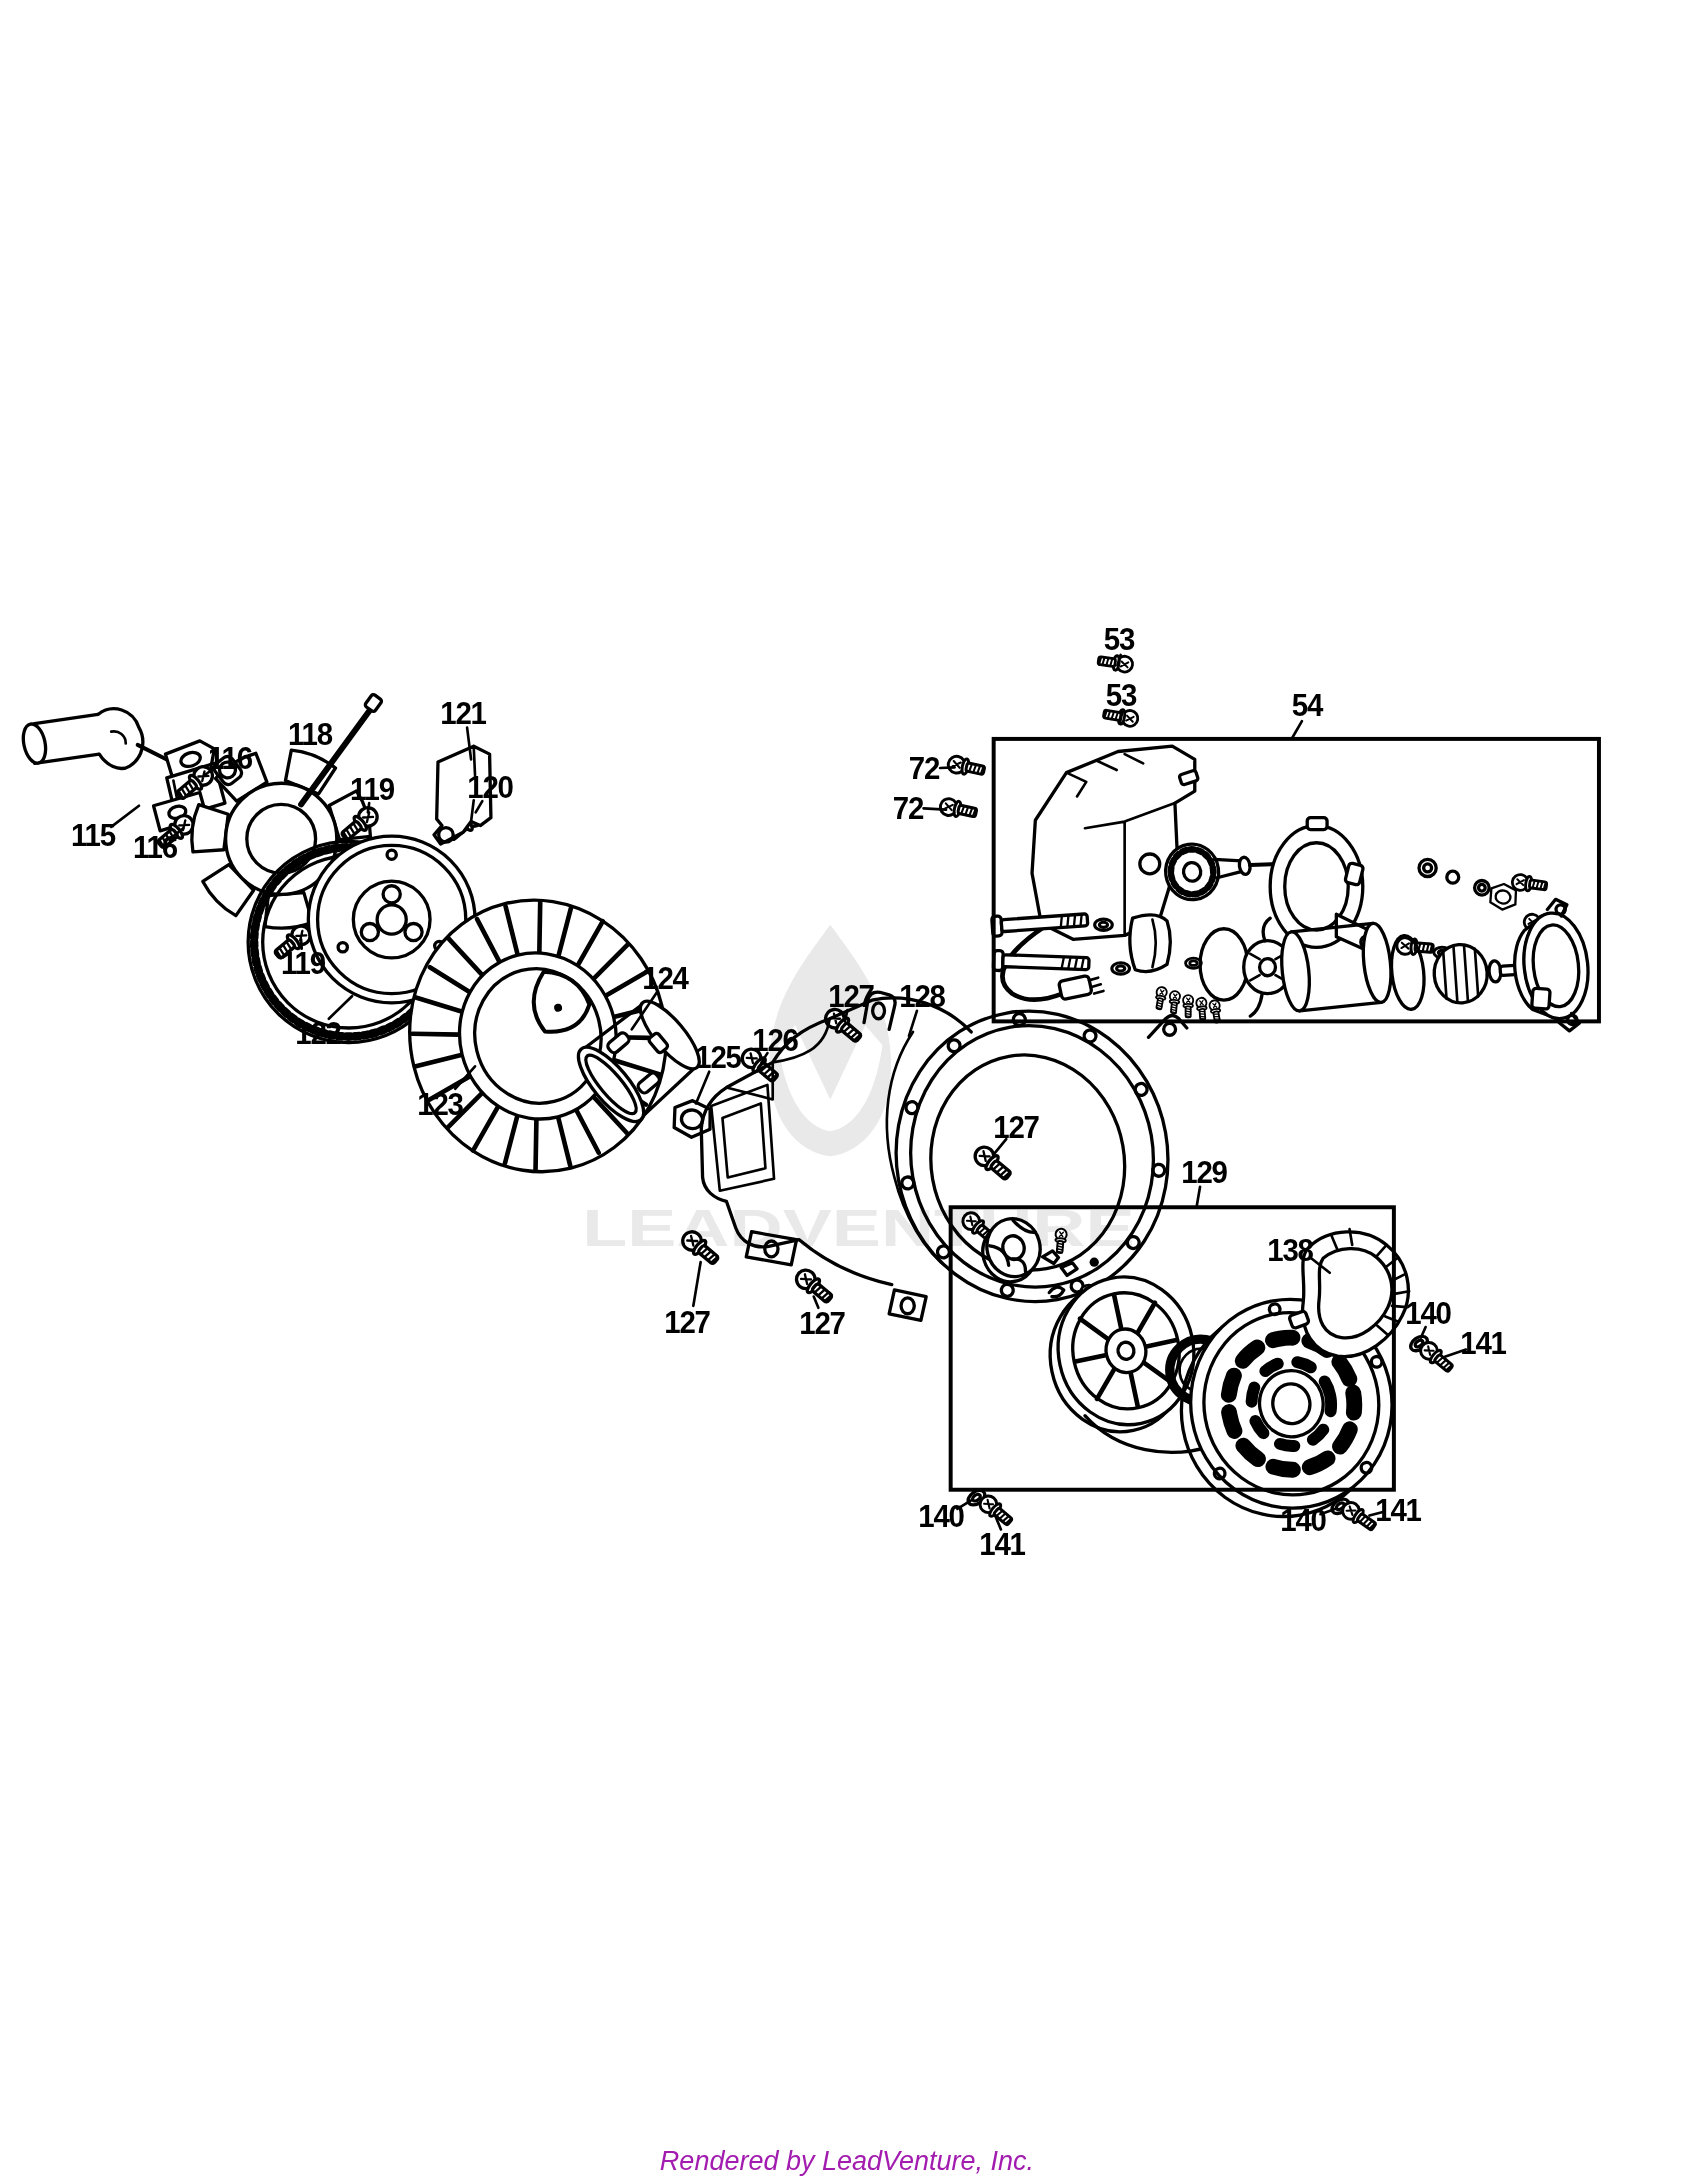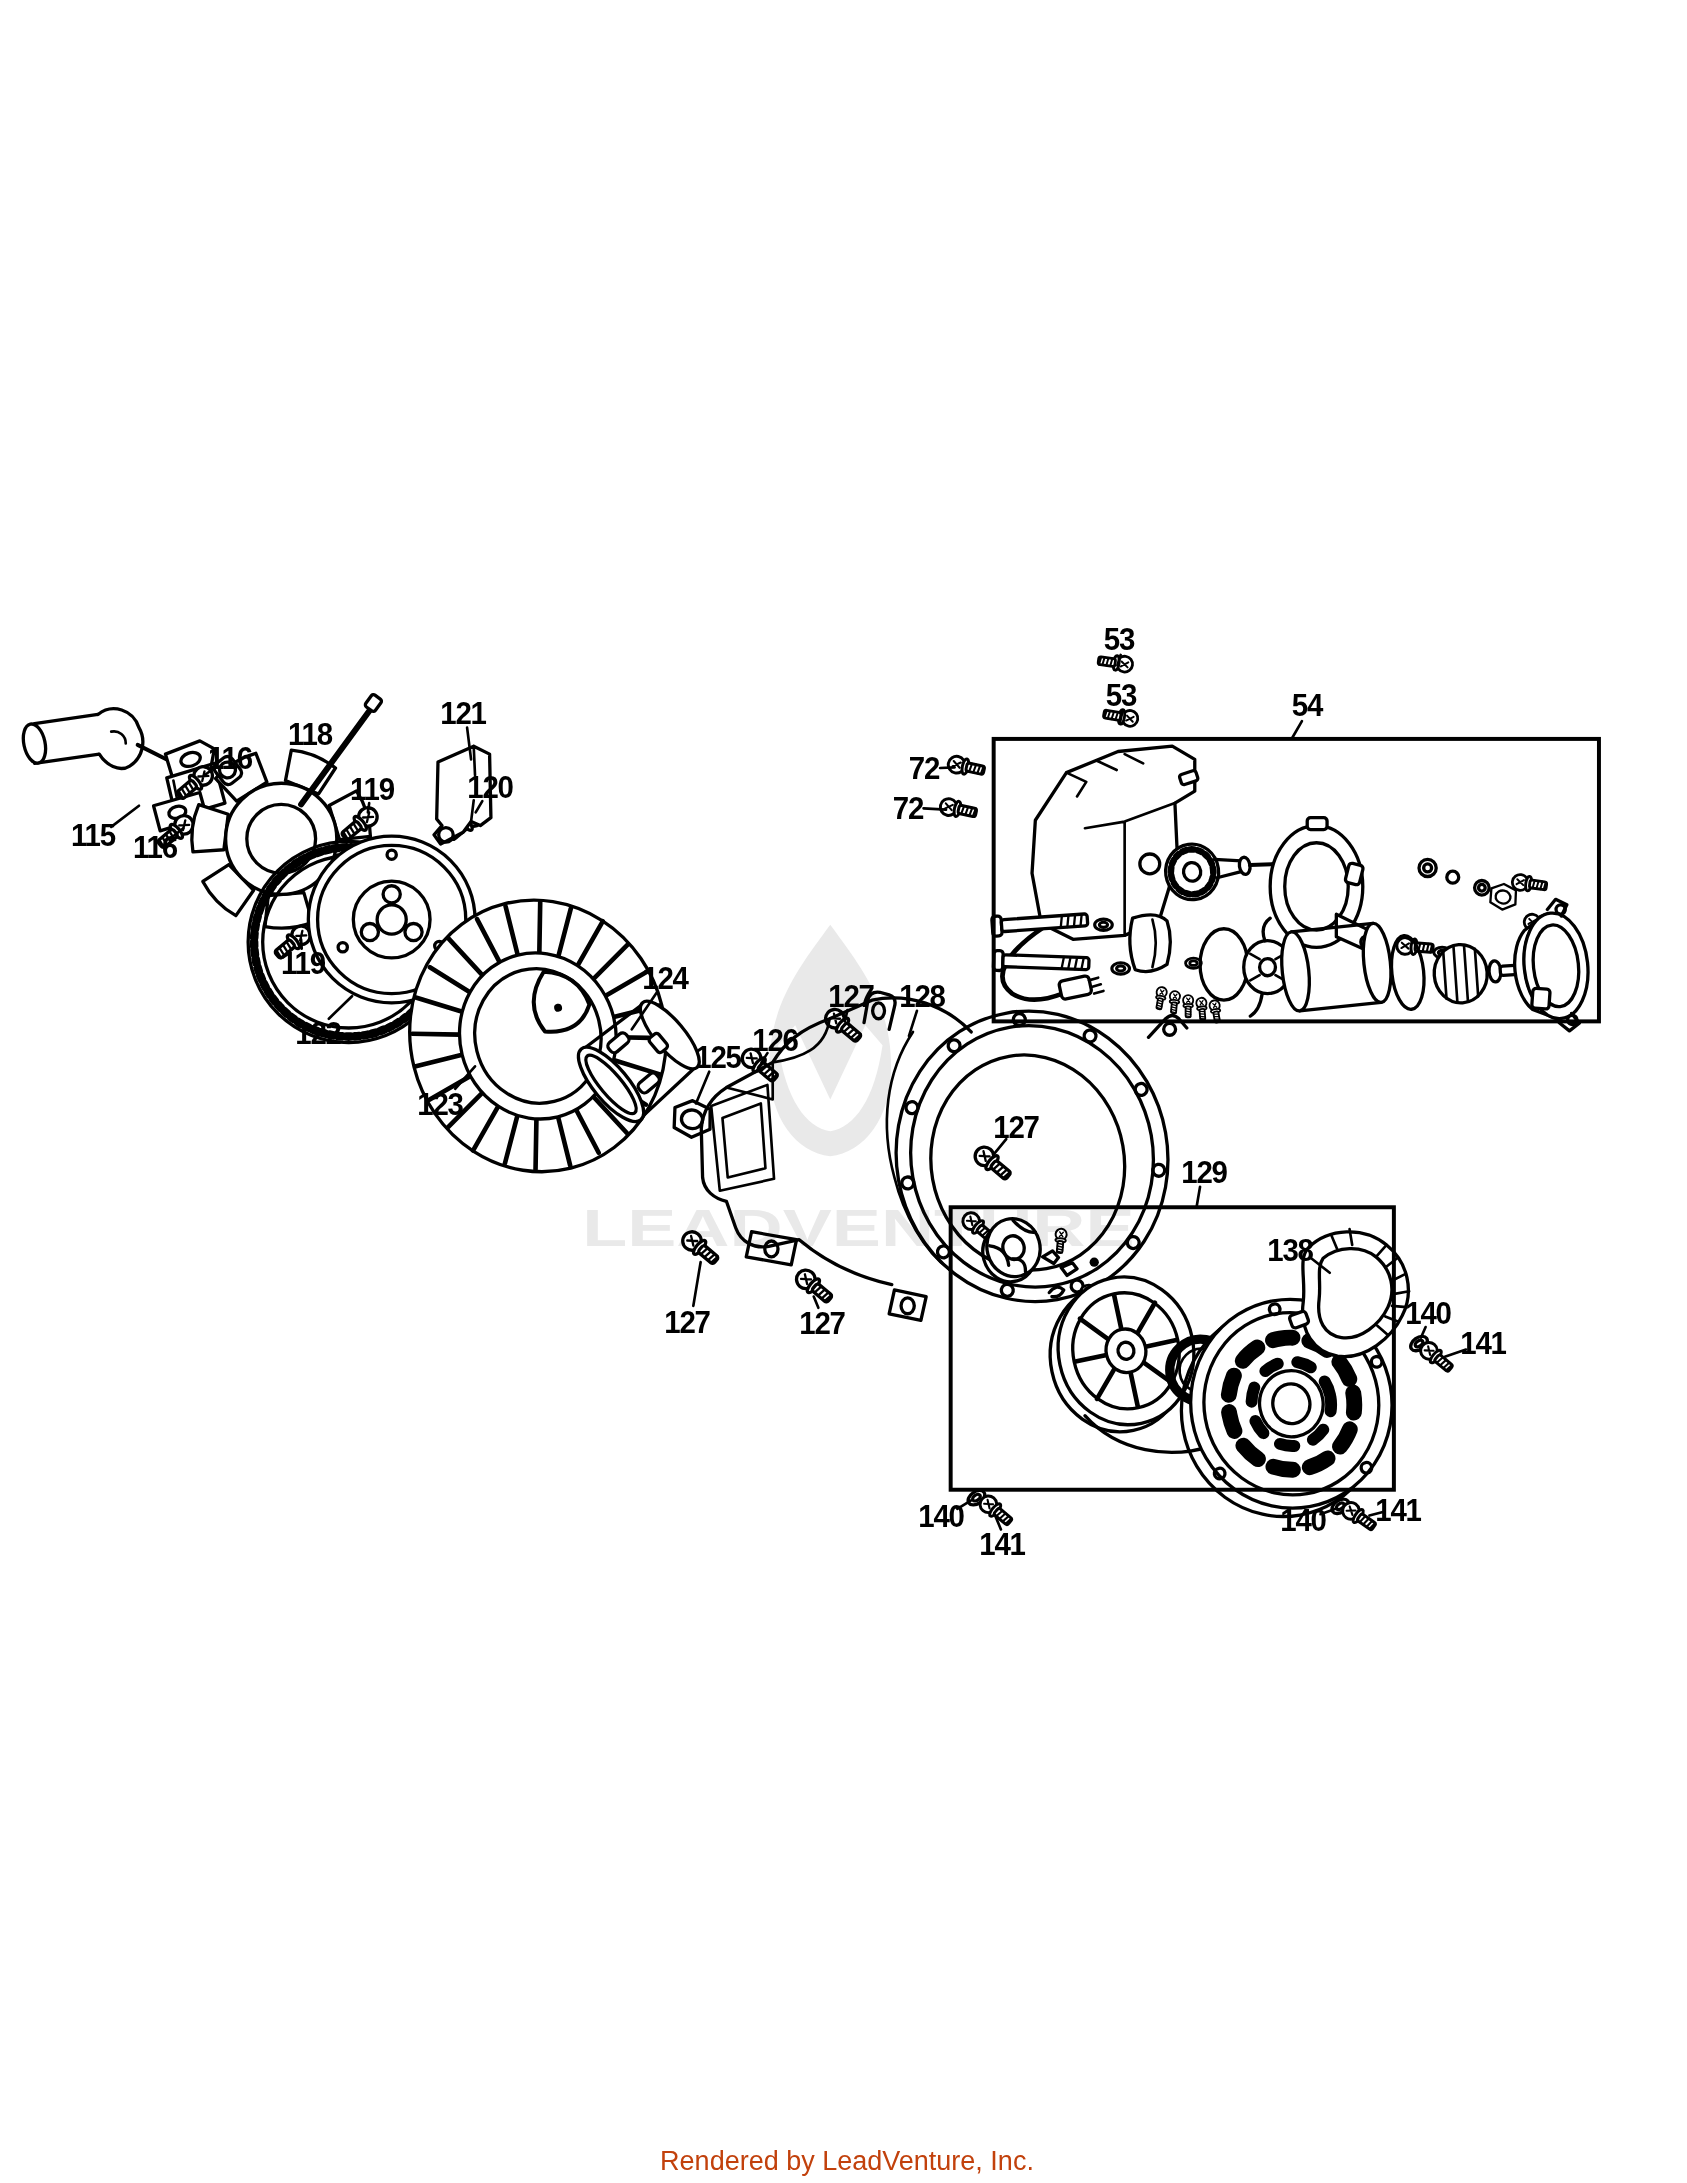--- a/index.html
+++ b/index.html
@@ -14,22 +14,23 @@
     font-size:32px;
     letter-spacing:-1.3px;
     color:#000;
     white-space:nowrap;
   }
   .footer{
     position:absolute;
     left:847px; top:2146px;
     transform:translateX(-50%);
     font-size:27px;
-    color:#c2410c;
+    color:#a21caf;
     white-space:nowrap;
+    font-style:italic;
   }
 </style>
 </head>
 <body>
 
 <div class="canvas">
 
   <svg id="art" class="layer" width="1687" height="2183" viewBox="0 0 2550 3300">
 
     <defs>

